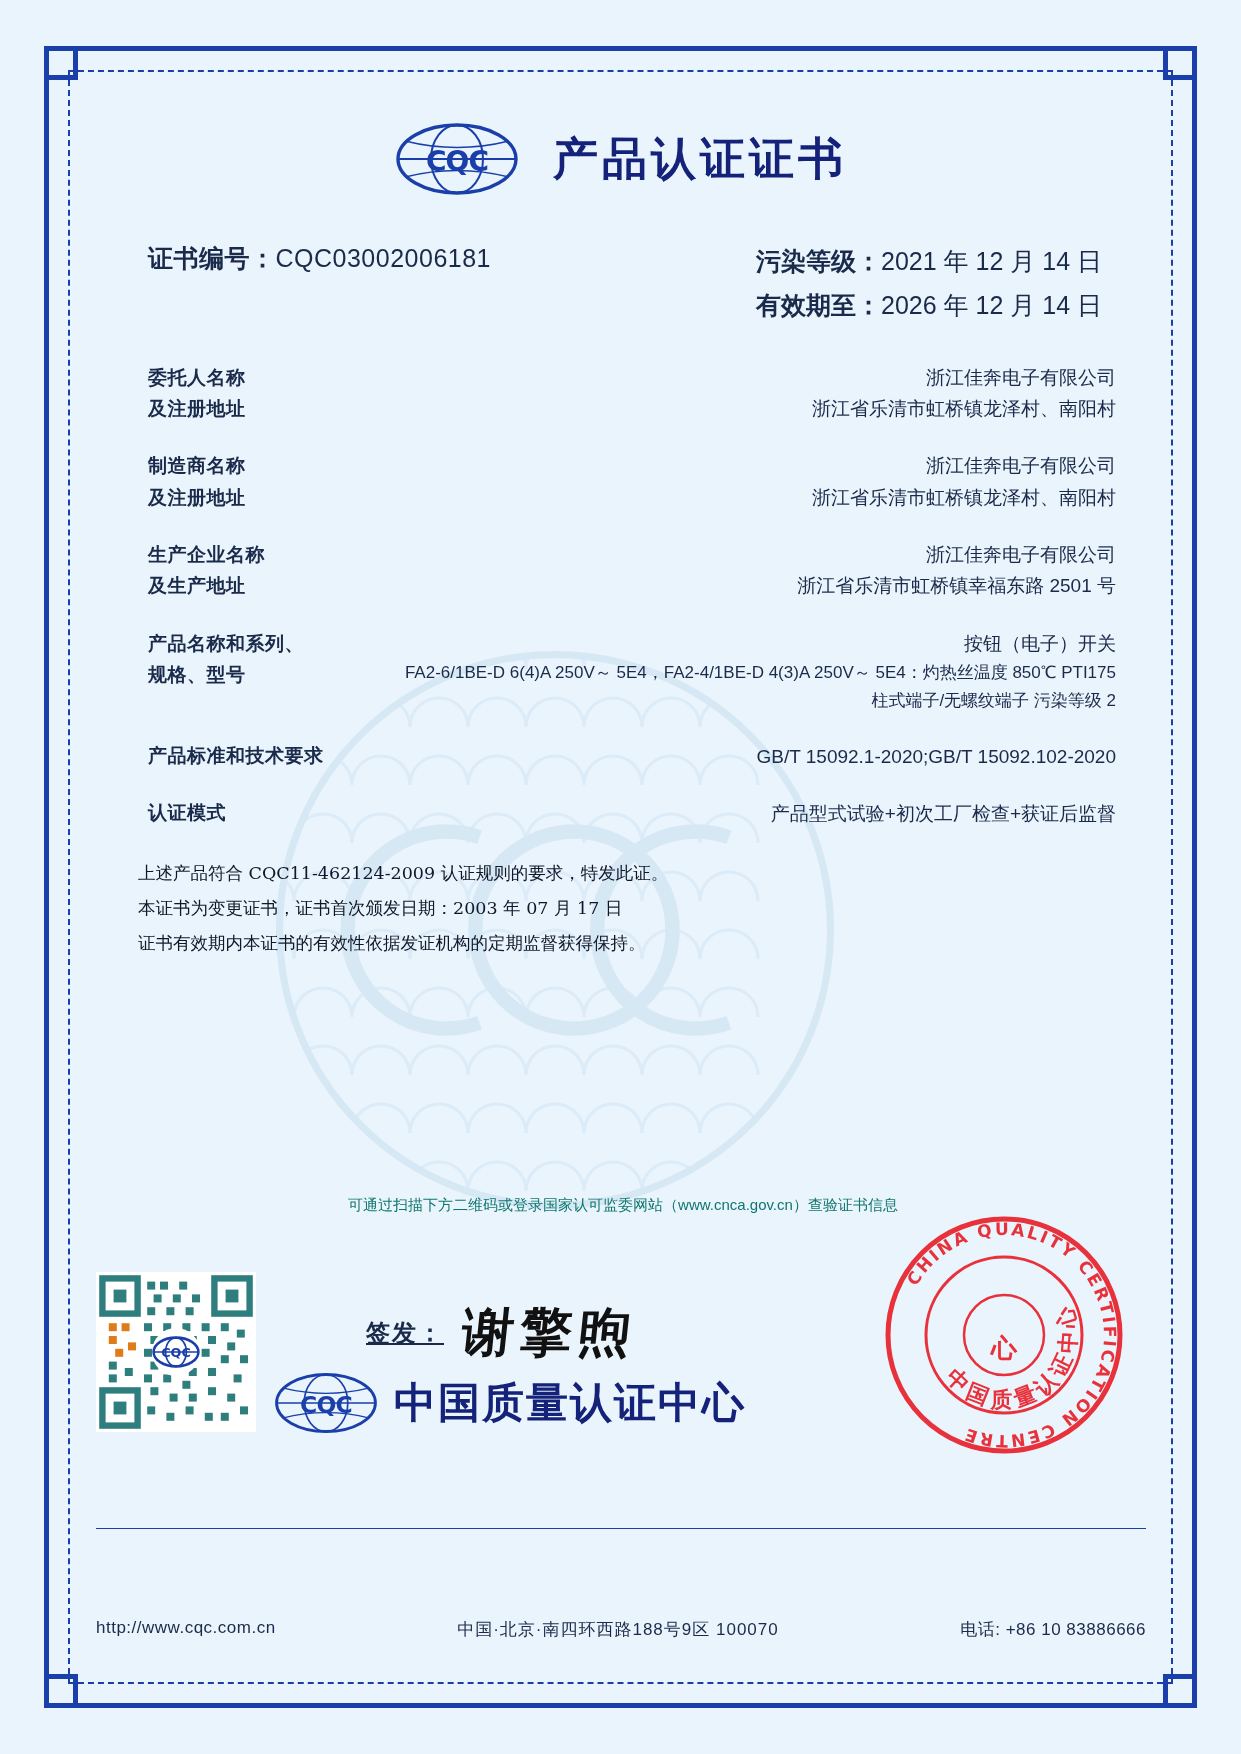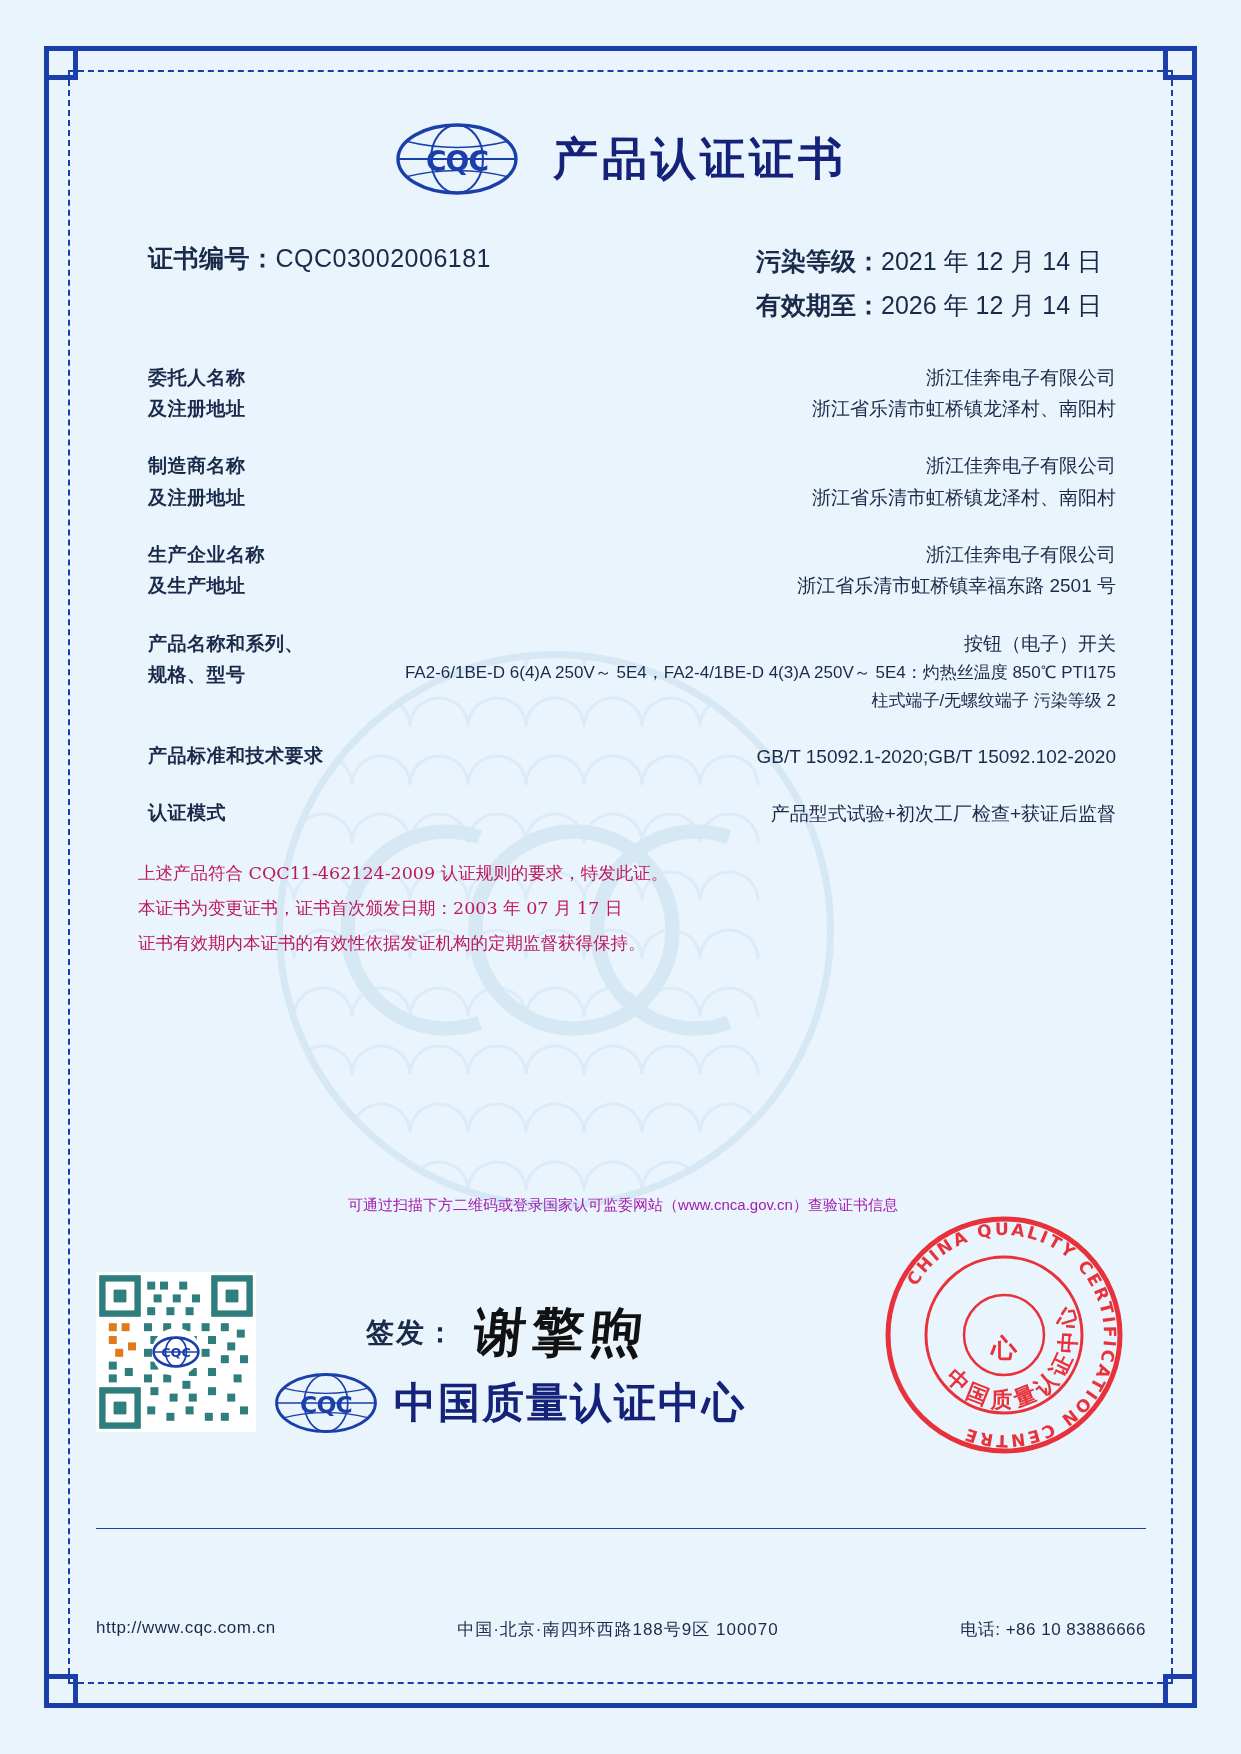--- a/index.html
+++ b/index.html
@@ -112,31 +112,31 @@
   .fg-values .v-line.small { font-size: 17px; }
   .one-line .fg-labels { line-height: 1.6; }
 
   
   .statement {
     margin-top: 12px;
     padding-left: 42px;
     font-family: "DejaVu Serif", serif;
     font-size: 17.5px;
     line-height: 2.0;
-    color: #be185d;
+    color: #0f172a;
   }
 
   
   .notice {
     position: absolute;
     left: 4px; right: 0;
     top: 1100px;
     text-align: center;
     font-size: 15px;
-    color: #a21caf;
+    color: #0f766e;
   }
 
   
   .sign-area {
     position: absolute;
     left: 0; right: 0;
     top: 1140px;
     height: 230px;
   }
   .qr {
@@ -144,21 +144,21 @@
     left: 0px; top: 36px;
     width: 160px; height: 160px;
   }
   .sign-row {
     position: absolute;
     left: 270px; top: 62px;
     display: flex;
     align-items: center;
     gap: 18px;
   }
-  .sign-label { font-size: 28px; font-weight: bold; letter-spacing: 2px; }
+  .sign-label { font-size: 24px; font-weight: bold; letter-spacing: 2px; text-decoration: underline; }
   .signature {
     font-family: "DejaVu Serif", serif;
     font-size: 52px;
     color: #111;
     letter-spacing: 6px;
     transform: skewX(-6deg);
     font-weight: bold;
   }
   .issuer-row {
     position: absolute;

